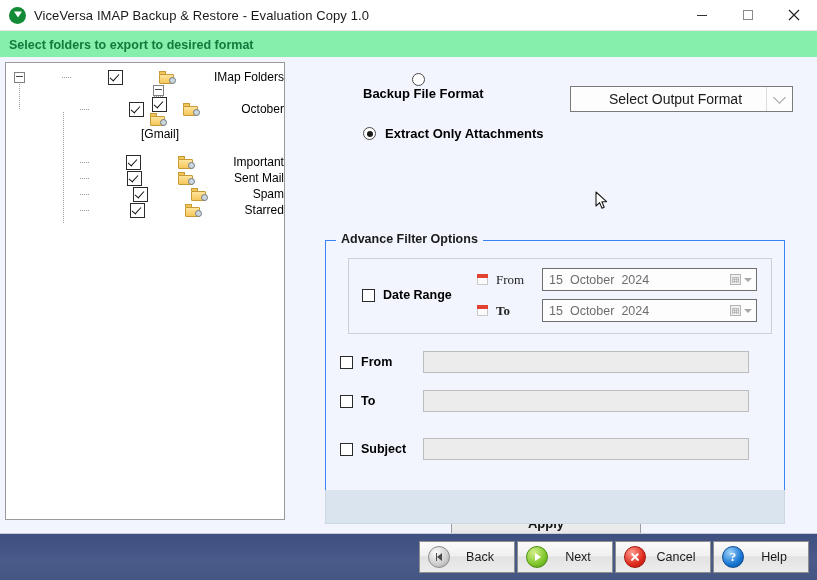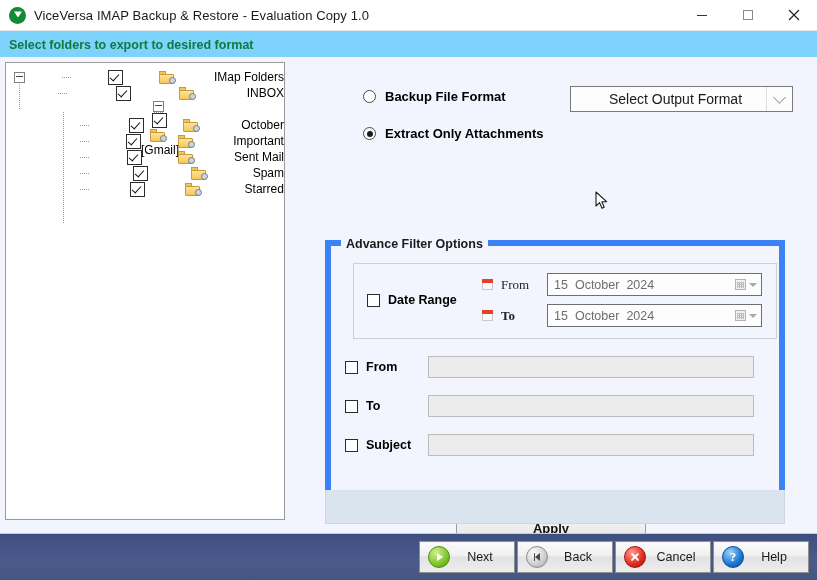--- a/index.html
+++ b/index.html
@@ -68,21 +68,21 @@
     display: flex;
     align-items: center;
     justify-content: center;
     cursor: default;
   }
   .win-btn svg { display: block; }
 
   
   .subheader {
     height: 27px;
-    background: #7dd3fc;
+    background: #86efac;
     display: flex;
     align-items: center;
     padding-left: 9px;
   }
   .subheader-text {
     color: #117a3d;
     font-weight: bold;
     font-size: 12.5px;
   }
 
@@ -281,21 +281,21 @@
     transform: translateY(-2px) rotate(45deg);
   }
 
   
   .groupbox {
     position: absolute;
     left: 32px;
     top: 183px;
     width: 460px;
     height: 258px;
-    border: 6px solid #3b82f6;
+    border: 1px solid #3b82f6;
     box-sizing: border-box;
   }
   .group-title {
     position: absolute;
     left: 10px;
     top: -9px;
     background: #f2f5fe;
     padding: 0 5px;
     font-size: 12.5px;
     font-weight: bold;
@@ -611,30 +611,20 @@
       <div class="dots"></div>
       <div class="tcheck"></div>
       <div class="tfolder">
         <div class="ftab"></div>
           <div class="fbody"></div>
           <div class="fmag"></div>
       </div>
       <span class="tlabel">IMap Folders</span>
     </div>
 
-    <div class="tnode" style="padding-left:52px;">
-      <div class="dots"></div>
-      <div class="tcheck"></div>
-      <div class="tfolder">
-        <div class="ftab"></div>
-          <div class="fbody"></div>
-          <div class="fmag"></div>
-      </div>
-      <span class="tlabel">INBOX</span>
-    </div>
 
     <div class="tnode" style="padding-left:30px;flex-direction:column;">
       <div class="expander"></div>
       <div class="dots"></div>
       <div class="tcheck"></div>
       <div class="tfolder">
         <div class="ftab"></div>
           <div class="fbody"></div>
           <div class="fmag"></div>
       </div>
@@ -645,69 +635,69 @@
       <div class="dots"></div>
       <div class="tcheck"></div>
       <div class="tfolder">
         <div class="ftab"></div>
           <div class="fbody"></div>
           <div class="fmag"></div>
       </div>
       <span class="tlabel">October</span>
     </div>
 
+    <div class="tnode" style="padding-left:74px;margin-top:37px;">
+      <div class="dots"></div>
+      <div class="tcheck"></div>
+      <div class="tfolder">
+        <div class="ftab"></div>
+          <div class="fbody"></div>
+          <div class="fmag"></div>
+      </div>
+      <span class="tlabel">Important</span>
+    </div>
+
     <div class="tnode" style="padding-left:74px;">
       <div class="dots"></div>
       <div class="tcheck"></div>
       <div class="tfolder">
         <div class="ftab"></div>
           <div class="fbody"></div>
           <div class="fmag"></div>
       </div>
-      <span class="tlabel">Important</span>
+      <span class="tlabel">Sent Mail</span>
     </div>
 
     <div class="tnode" style="padding-left:74px;">
       <div class="dots"></div>
       <div class="tcheck"></div>
       <div class="tfolder">
         <div class="ftab"></div>
           <div class="fbody"></div>
           <div class="fmag"></div>
       </div>
-      <span class="tlabel">Sent Mail</span>
+      <span class="tlabel">Spam</span>
     </div>
 
     <div class="tnode" style="padding-left:74px;">
       <div class="dots"></div>
       <div class="tcheck"></div>
       <div class="tfolder">
         <div class="ftab"></div>
           <div class="fbody"></div>
           <div class="fmag"></div>
       </div>
-      <span class="tlabel">Spam</span>
-    </div>
-
-    <div class="tnode" style="padding-left:74px;">
-      <div class="dots"></div>
-      <div class="tcheck"></div>
-      <div class="tfolder">
-        <div class="ftab"></div>
-          <div class="fbody"></div>
-          <div class="fmag"></div>
-      </div>
       <span class="tlabel">Starred</span>
     </div>
 
   </div>
 
   <div class="right">
 
-    <div class="radio-row" style="left:70px; top:32px;">
+    <div class="radio-row" style="left:70px; top:16px;flex-direction:column;">
       <div class="radio"></div>
       <span class="radio-label">Backup File Format</span>
     </div>
 
     <div class="radio-row" style="left:70px; top:69px;">
       <div class="radio checked"></div>
       <span class="radio-label">Extract Only Attachments</span>
     </div>
 
     <div class="combo">
@@ -762,51 +752,51 @@
         <span class="filter-label">From</span>
         <span class="filter-input"></span>
       </div>
 
       <div class="filter-row" style="left:14px; top:149px;">
         <span class="cbox"></span>
         <span class="filter-label">To</span>
         <span class="filter-input"></span>
       </div>
 
-      <div class="filter-row" style="left:14px; top:188px;">
+      <div class="filter-row" style="left:14px; top:197px;">
         <span class="cbox"></span>
         <span class="filter-label">Subject</span>
         <span class="filter-input"></span>
       </div>
 
       <div class="apply-btn">Apply</div>
     </div>
 
     <div class="blue-strip"></div>
   </div>
 </div>
 
 <div class="footer">
   <div class="fbtns">
+
+    <div class="fbtn">
+      <span class="ficon ico-back">
+          <i class="glyph-rewind"></i>
+        </span>
+      <span class="flabel">Back</span>
+    </div>
 
     <div class="fbtn">
       <span class="ficon ico-next">
           <i class="glyph-play"></i>
         </span>
       <span class="flabel">Next</span>
     </div>
 
     <div class="fbtn">
-      <span class="ficon ico-back">
-          <i class="glyph-rewind"></i>
-        </span>
-      <span class="flabel">Back</span>
-    </div>
-
-    <div class="fbtn">
       <span class="ficon ico-cancel">
           <i class="glyph-x"></i>
         </span>
       <span class="flabel">Cancel</span>
     </div>
 
     <div class="fbtn">
       <span class="ficon ico-help">?</span>
       <span class="flabel">Help</span>
     </div>

